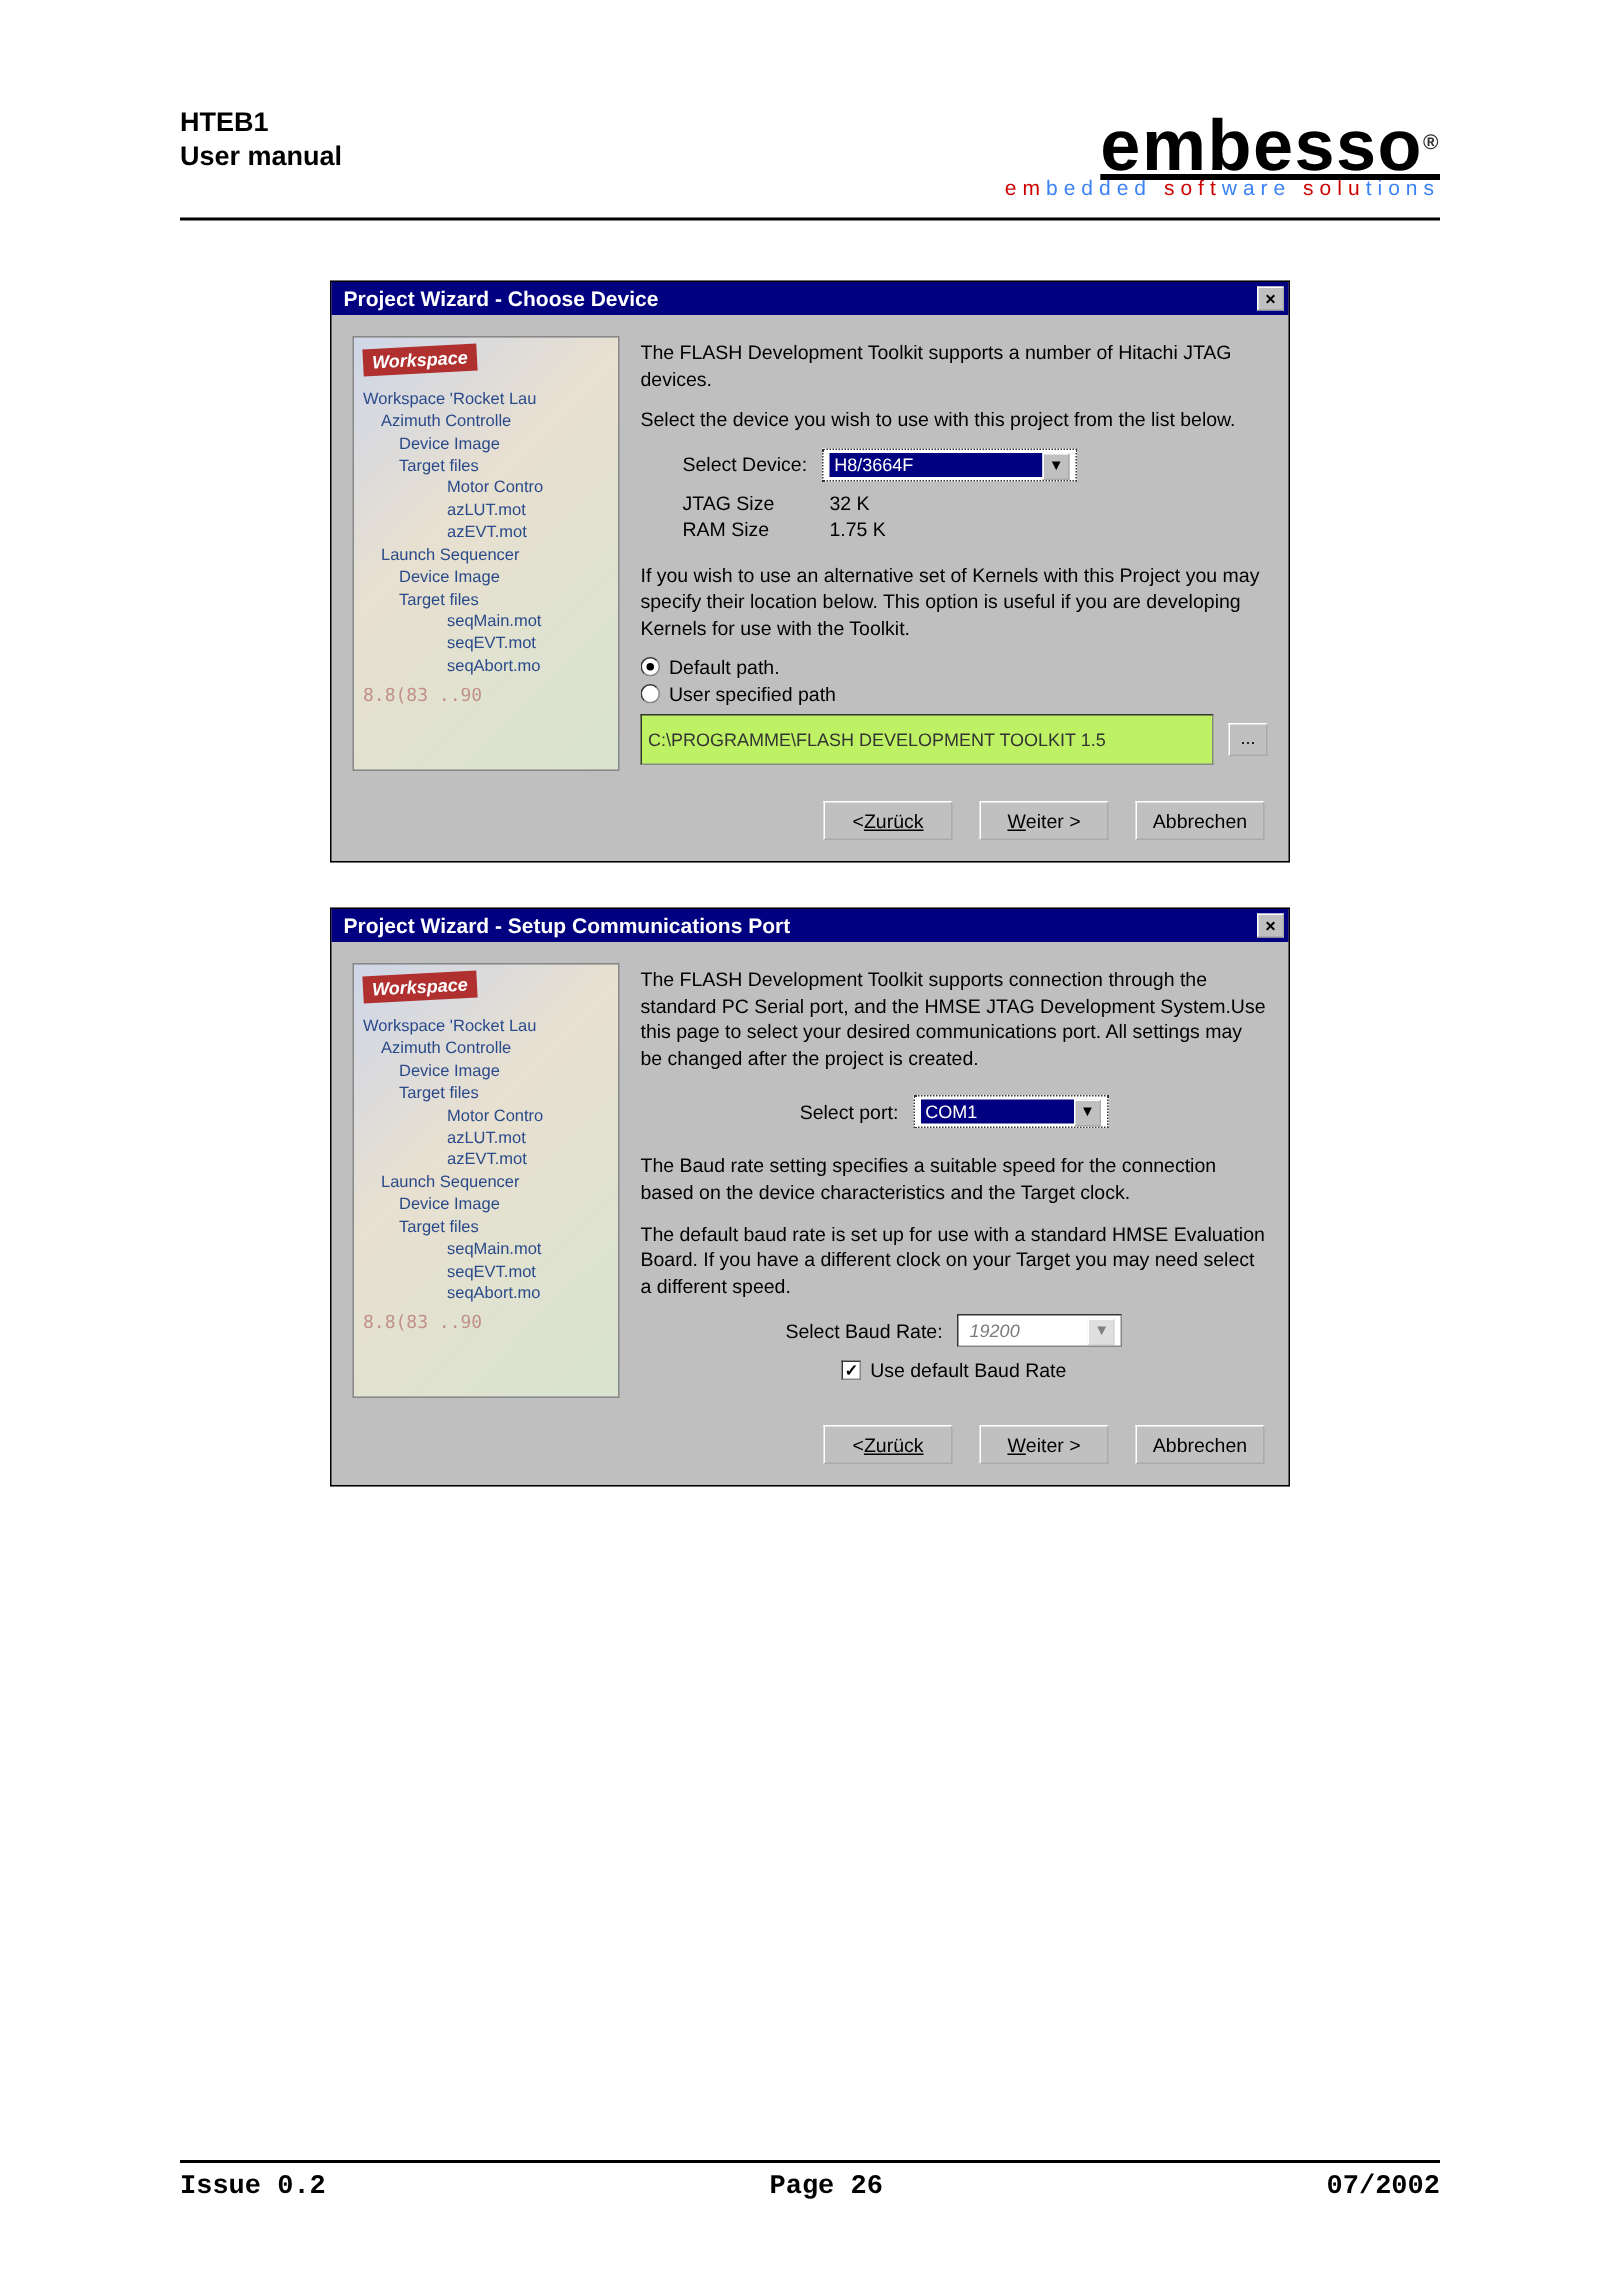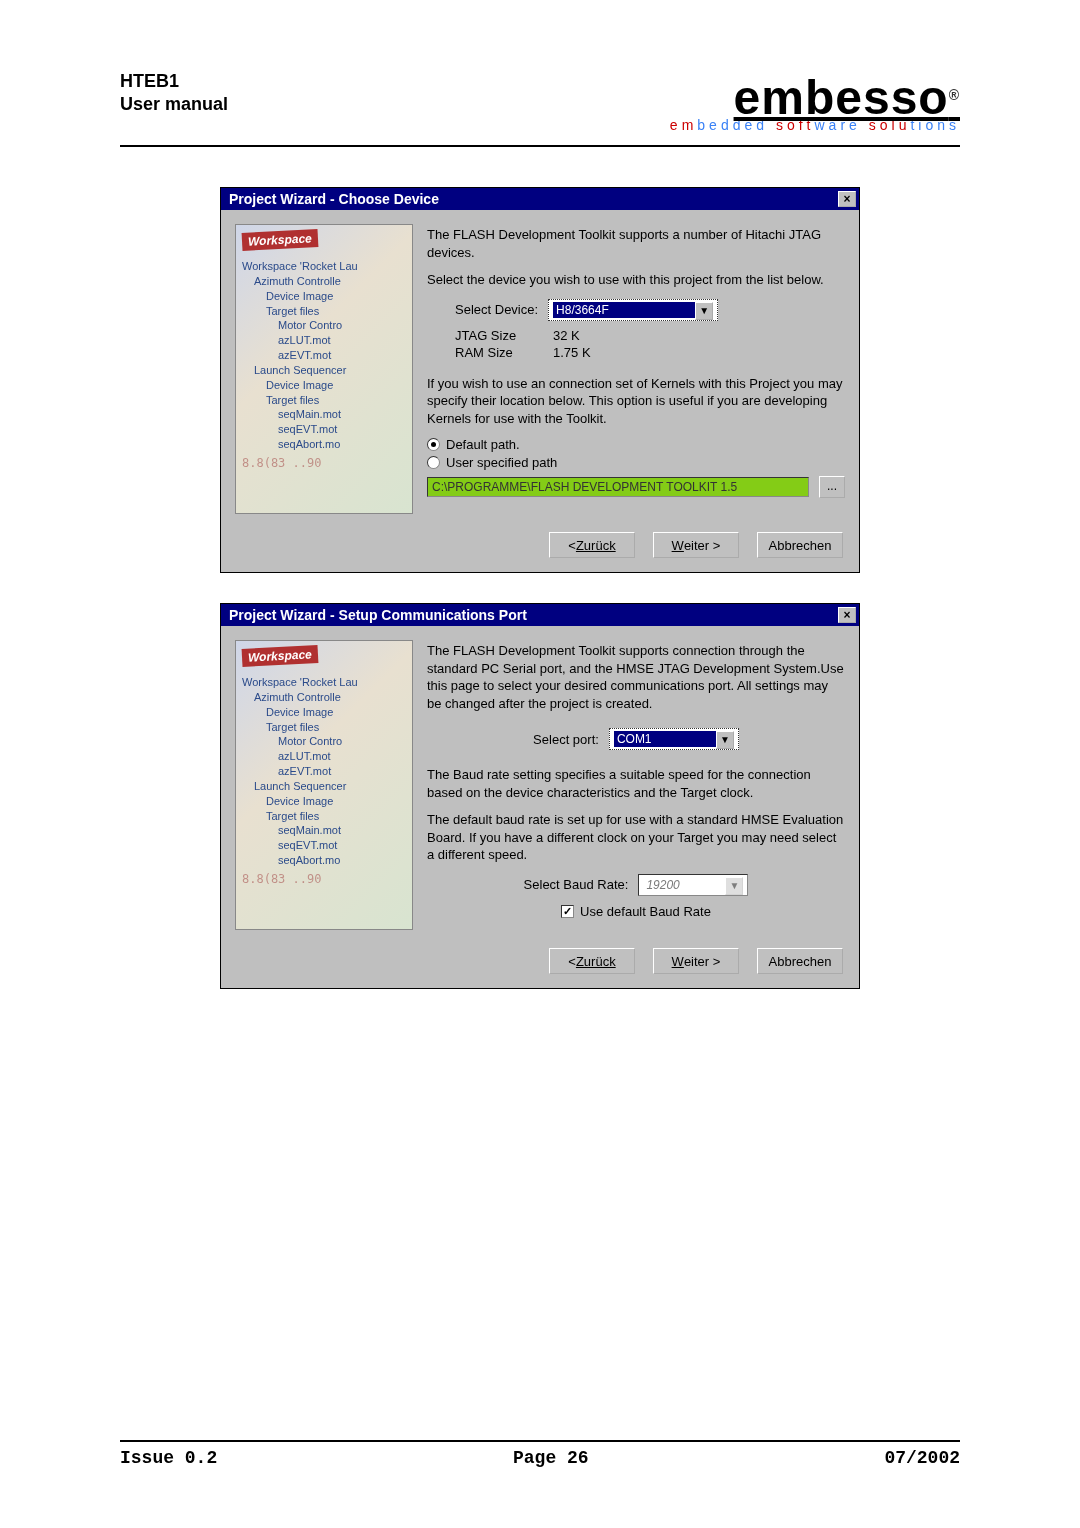--- a/index.html
+++ b/index.html
@@ -61,21 +61,21 @@
   }
   .ws-label {
     background: #b03030; color: #fff; font-style: italic;
     font-weight: bold; font-size: 12px; padding: 2px 6px;
     display: inline-block; transform: rotate(-3deg);
   }
   .tree { font-size: 11px; color: #2a4a8a; margin-top: 10px; line-height: 1.35; }
   .tree-item { white-space: nowrap; }
   .indent1 { margin-left: 12px; }
   .indent2 { margin-left: 24px; }
-  .indent3 { margin-left: 36px; }
+  .indent3 { margin-left: 56px; }
   .hexbg { font-family: monospace; font-size: 12px; opacity: 0.5; color: #a04040; margin-top: 4px; }
 
   .rightcol { flex: 1; }
   .rightcol p { margin: 2px 0 10px 0; line-height: 1.35; }
   .row { display: flex; align-items: center; gap: 10px; margin: 6px 0; }
   .lbl { display: inline-block; }
   .sel {
     width: 170px; height: 22px;
     border: 1px dotted #333;
     background: #fff;
@@ -99,21 +99,21 @@
   .info-row .k { width: 82px; }
 
   .radio { display: flex; align-items: center; gap: 6px; margin: 3px 0; }
   .radio-circle {
     width: 13px; height: 13px; border: 1px inset #888; border-radius: 50%;
     display: inline-flex; align-items: center; justify-content: center; background: #fff;
   }
   .radio-dot { width: 5px; height: 5px; background: #000; border-radius: 50%; }
 
   .pathbox {
-    height: 20px; background: #84cc16; border: 1px inset #888;
+    height: 34px; background: #bef264; border: 1px inset #888;
     padding: 2px 4px; font-size: 12px; color: #333; flex: 1;
     display: inline-flex; align-items: center;
   }
   .browse { width: 26px; height: 22px; border: 1px outset #fff; background: #c0c0c0; text-align: center; font-size: 12px; line-height: 18px;}
 
   .dlg-buttons {
     display: flex; justify-content: flex-end; gap: 18px;
     padding: 10px 16px 14px 16px;
   }
   .btn {
@@ -189,21 +189,21 @@
       <div class="info">
         <div class="info-row">
             <span class="k">JTAG Size</span>
             <span>32 K</span>
           </div>
         <div class="info-row">
             <span class="k">RAM Size</span>
             <span>1.75 K</span>
           </div>
       </div>
-      <p style="margin-top:14px;">If you wish to use an connection set of Kernels with this Project you may specify their location below. This option is useful if you are developing Kernels for use with the Toolkit.</p>
+      <p style="margin-top:14px;">If you wish to use an alternative set of Kernels with this Project you may specify their location below. This option is useful if you are developing Kernels for use with the Toolkit.</p>
       <div class="radio">
         <span class="radio-circle">
             <span class="radio-dot"></span>
           </span>
         <span>Default path.</span>
       </div>
       <div class="radio">
         <span class="radio-circle"></span>
         <span>User specified path</span>
       </div>

